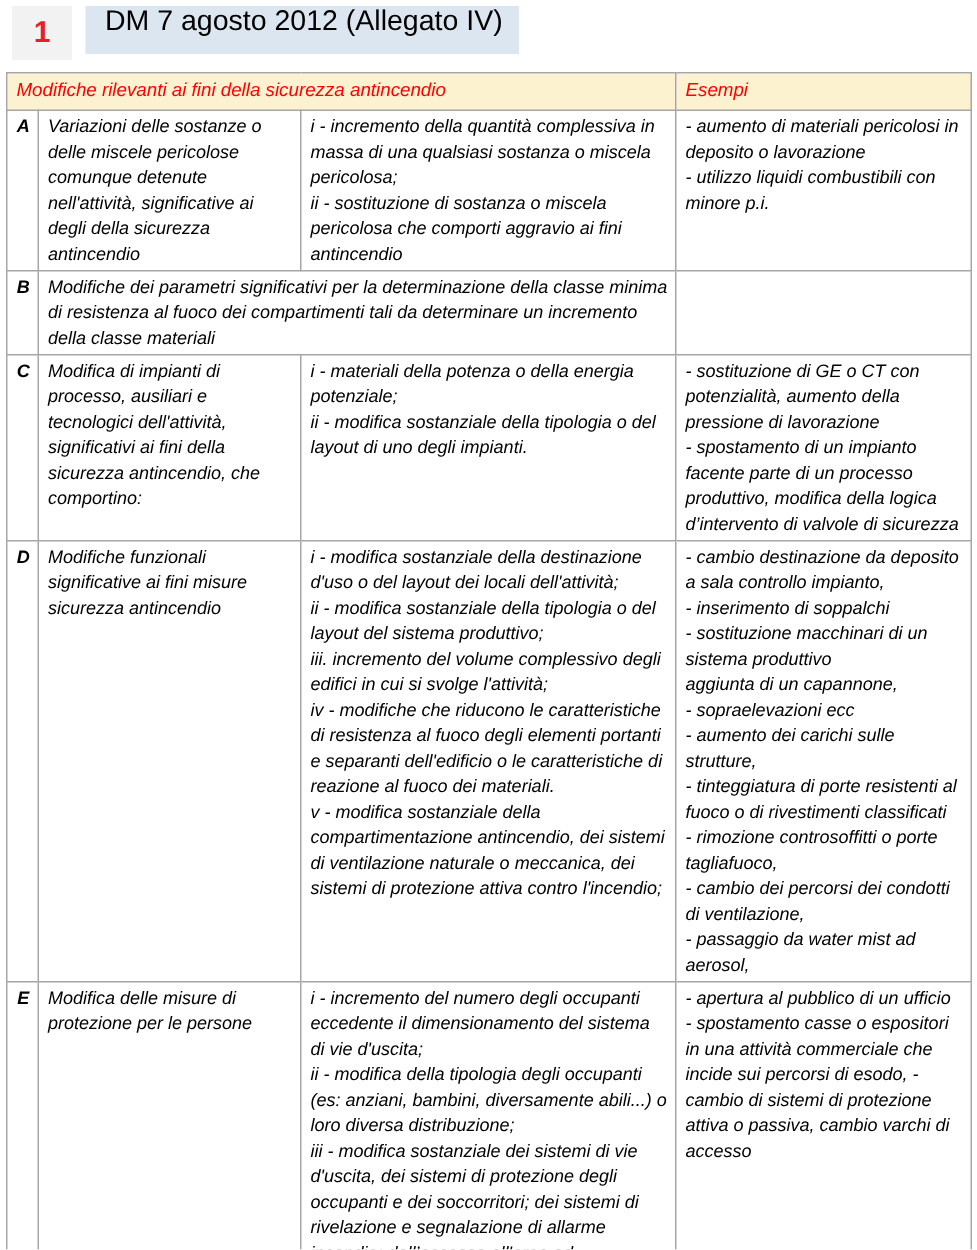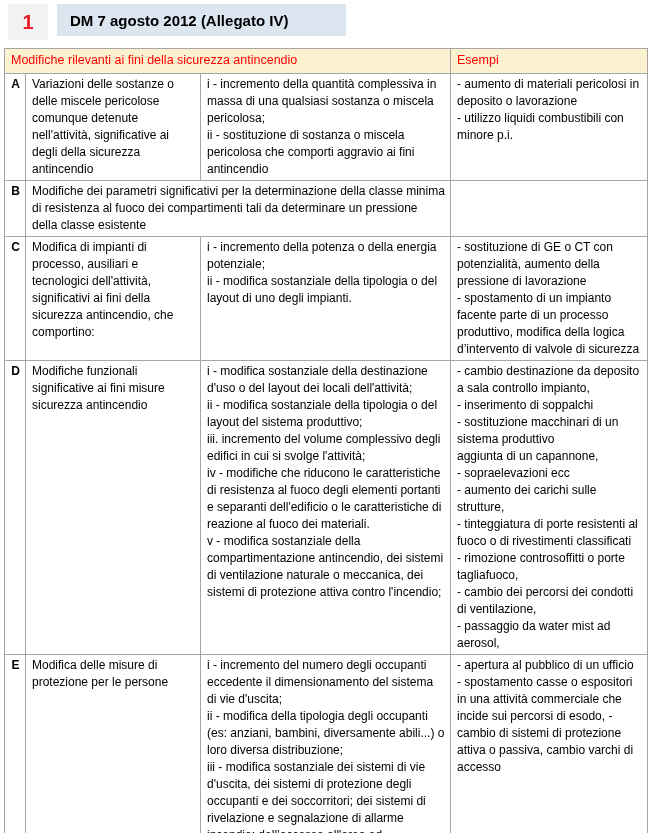--- a/index.html
+++ b/index.html
@@ -18,39 +18,40 @@
     position: absolute; left: 0; top: 0;
     width: 40px; height: 36px;
     background: #f2f2f2;
     display: flex; align-items: center; justify-content: center;
     color: #ee1c25; font-weight: bold; font-size: 20px;
   }
   .title-box {
     position: absolute; left: 49px; top: 0;
     width: 289px; height: 32px;
     background: #dce6f1;
-    display: flex; align-items: center;
+    display: flex; align-items: flex-start;
     padding-left: 13px;
-    font-size: 15px; color: #000000; font-weight: bold;
+    font-size: 19px; color: #000000;
   }
   table.doc-table {
     position: absolute;
     top: 48px; left: 4px;
     width: 643px;
     border-collapse: collapse;
     table-layout: fixed;
     font-size: 12px;
     line-height: 17px;
   }
   table.doc-table td {
     border: 1px solid #a6a6a6;
     vertical-align: top;
     padding: 2px 5px 2px 6px;
     white-space: pre-line;
     overflow: hidden;
+    font-style: italic;
   }
   tr.header-row td {
     background: #fdf2d0;
     color: #ff0000;
     height: 25px;
     font-size: 12.5px;
     padding-top: 3px;
   }
   td.letter {
     text-align: center;
@@ -95,28 +96,28 @@
         <td class="letter">A</td>
         <td>Variazioni delle sostanze o delle miscele pericolose comunque detenute nell'attività, significative ai degli della sicurezza antincendio</td>
         <td>i - incremento della quantità complessiva in massa di una qualsiasi sostanza o miscela pericolosa;
 ii - sostituzione di sostanza o miscela pericolosa che comporti aggravio ai fini antincendio</td>
         <td>- aumento di materiali pericolosi in deposito o lavorazione
 - utilizzo liquidi combustibili con minore p.i.</td>
       </tr>
 
       <tr class="row-b">
         <td class="letter">B</td>
-        <td colspan="2">Modifiche dei parametri significativi per la determinazione della classe minima di resistenza al fuoco dei compartimenti tali da determinare un pressione della classe esistente</td>
+        <td colspan="2">Modifiche dei parametri significativi per la determinazione della classe minima di resistenza al fuoco dei compartimenti tali da determinare un incremento della classe materiali</td>
         <td></td>
       </tr>
 
       <tr class="row-c">
         <td class="letter">C</td>
         <td>Modifica di impianti di processo, ausiliari e tecnologici dell'attività, significativi ai fini della sicurezza antincendio, che comportino:</td>
-        <td>i - incremento della potenza o della energia potenziale;
+        <td>i - materiali della potenza o della energia potenziale;
 ii - modifica sostanziale della tipologia o del layout di uno degli impianti.</td>
         <td>- sostituzione di GE o CT con potenzialità, aumento della pressione di lavorazione
 - spostamento di un impianto facente parte di un processo produttivo, modifica della logica d’intervento di valvole di sicurezza</td>
       </tr>
 
       <tr class="row-d">
         <td class="letter letter-d">D</td>
         <td>Modifiche funzionali significative ai fini misure sicurezza antincendio</td>
         <td>i - modifica sostanziale della destinazione d'uso o del layout dei locali dell'attività;
 ii - modifica sostanziale della tipologia o del layout del sistema produttivo;

